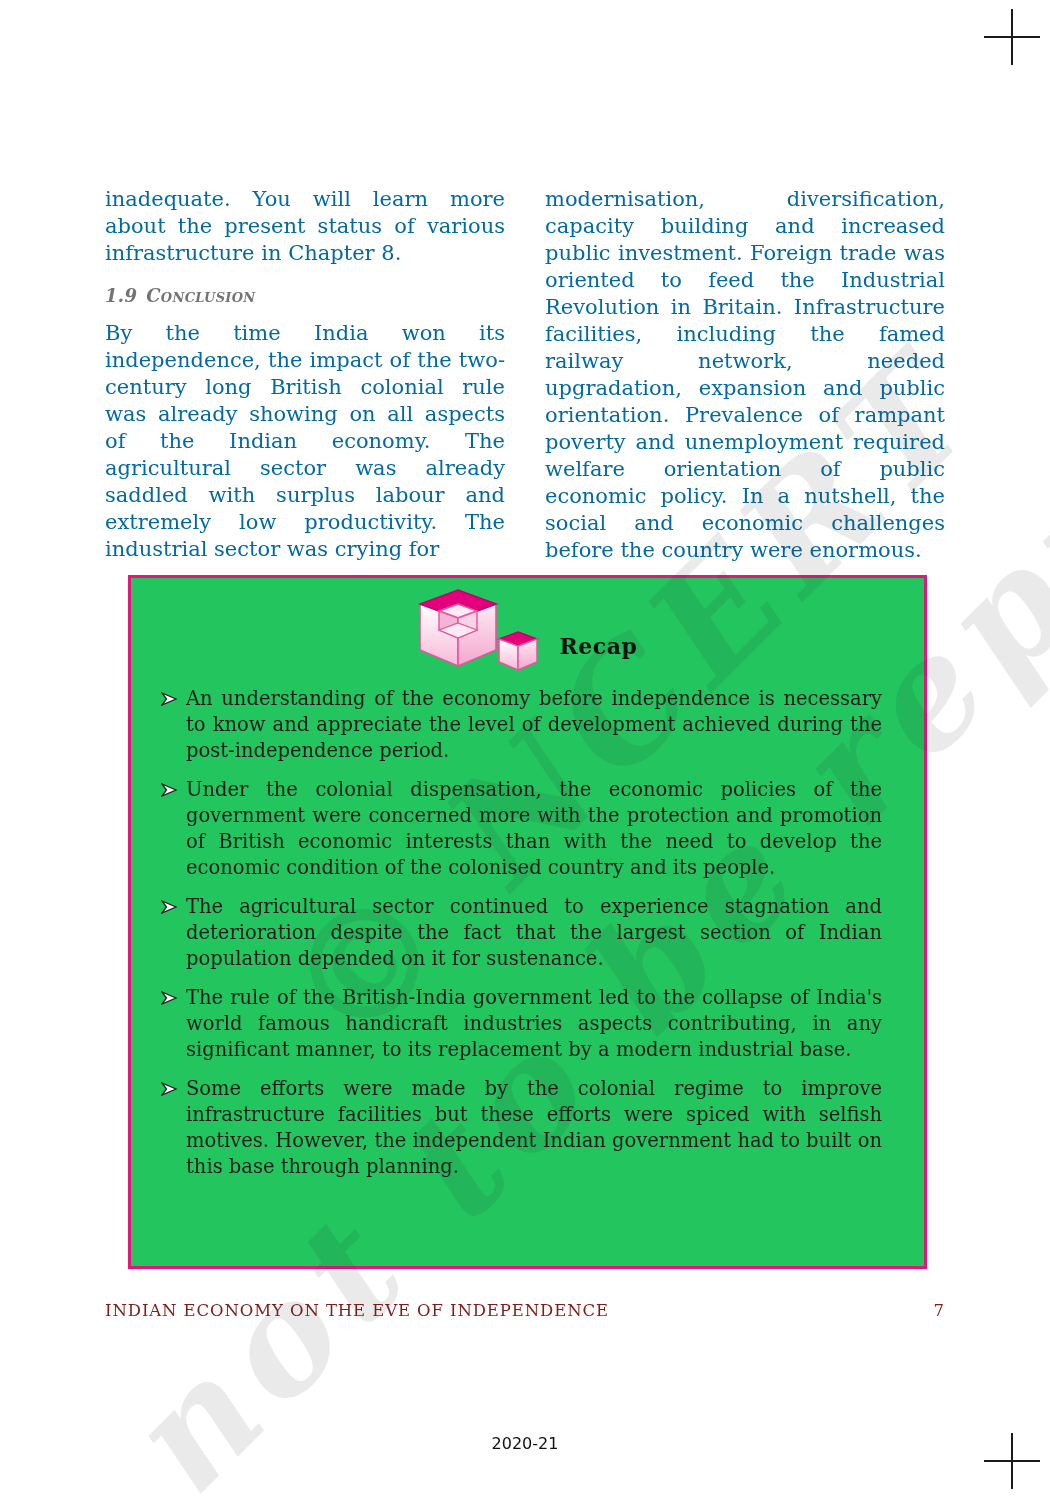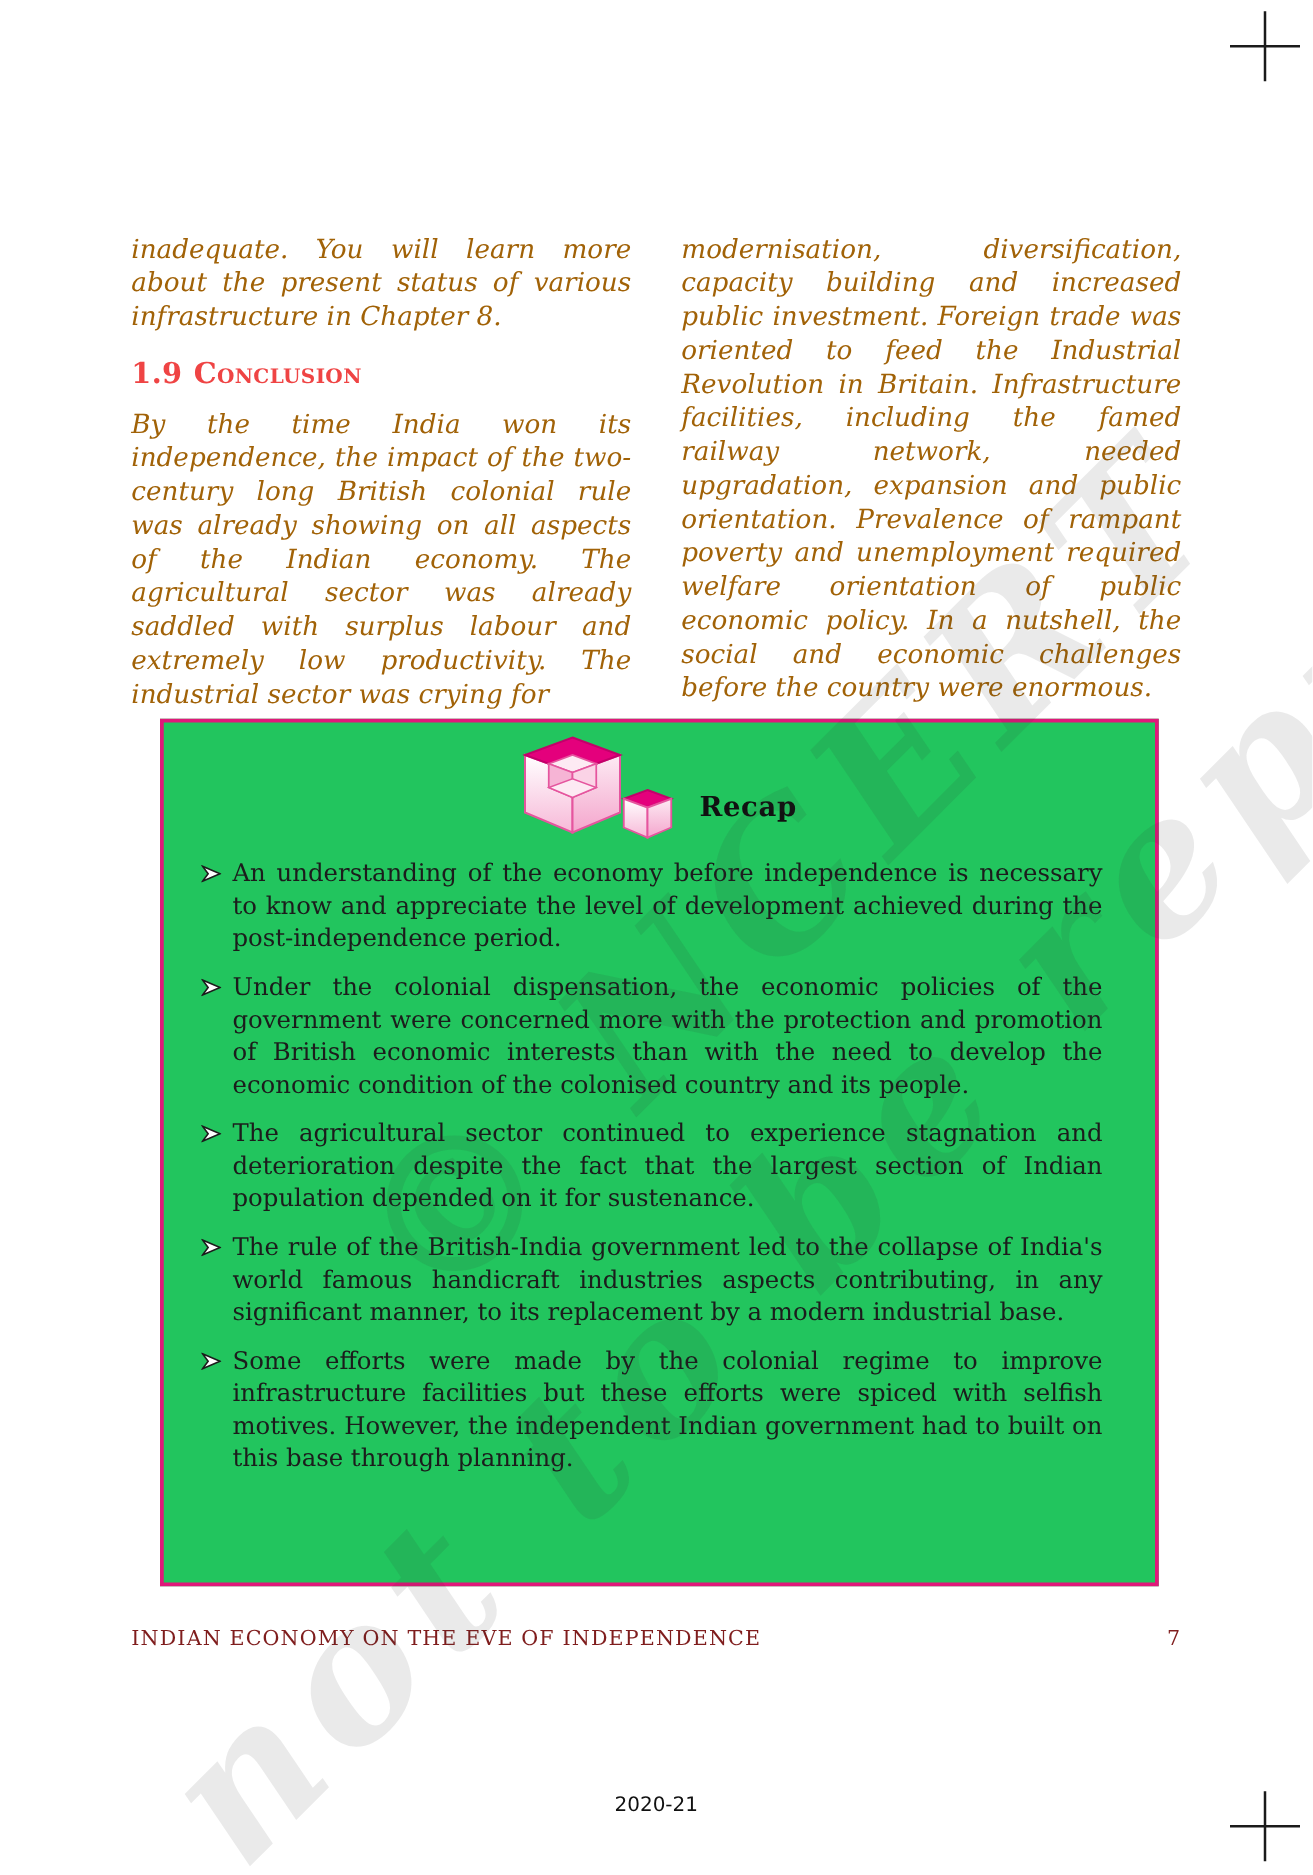--- a/index.html
+++ b/index.html
@@ -21,29 +21,29 @@
     top: 186px;
     width: 840px;
     display: flex;
     gap: 40px;
   }
   .col { width: 400px; }
   .body-par {
     font-size: 21px;
     line-height: 27px;
     text-align: justify;
-    color: #a16207;
-    font-style: italic;
+    color: #0369a1;
   }
   .section-heading {
     margin: 18px 0 14px 0;
-    font-size: 23px;
+    font-size: 18px;
     font-weight: bold;
-    color: #ef4444;
+    color: #737373;
     letter-spacing: 0.3px;
+    font-style: italic;
   }
   .section-heading .sec-num { margin-right: 9px; }
   .section-heading .sec-title { font-variant: small-caps; }
 
   
   .recap-box {
     position: absolute;
     left: 128px;
     top: 575px;
     width: 799px;

